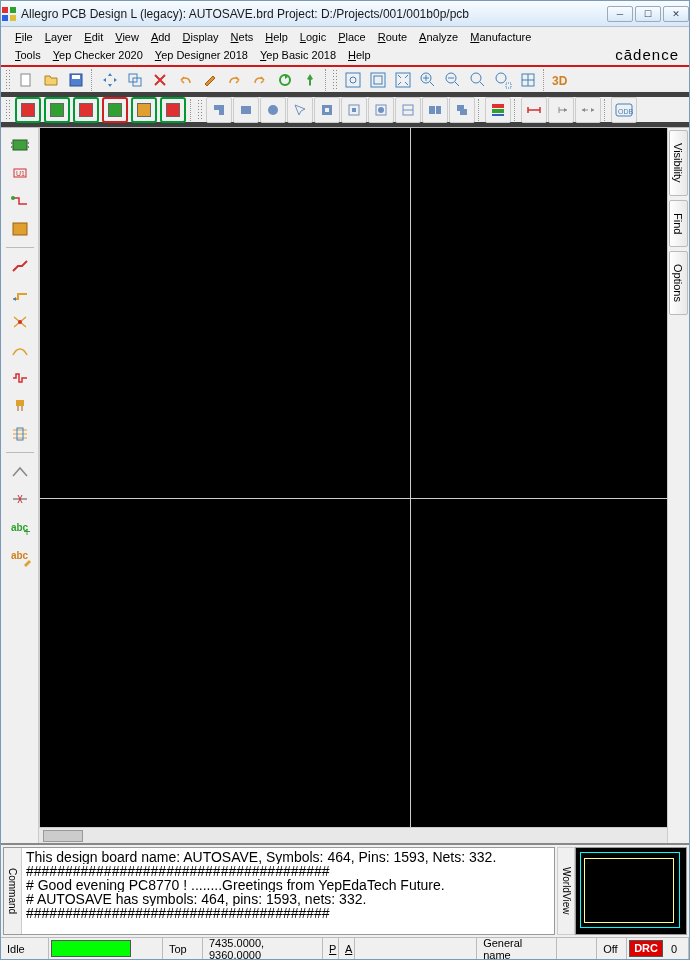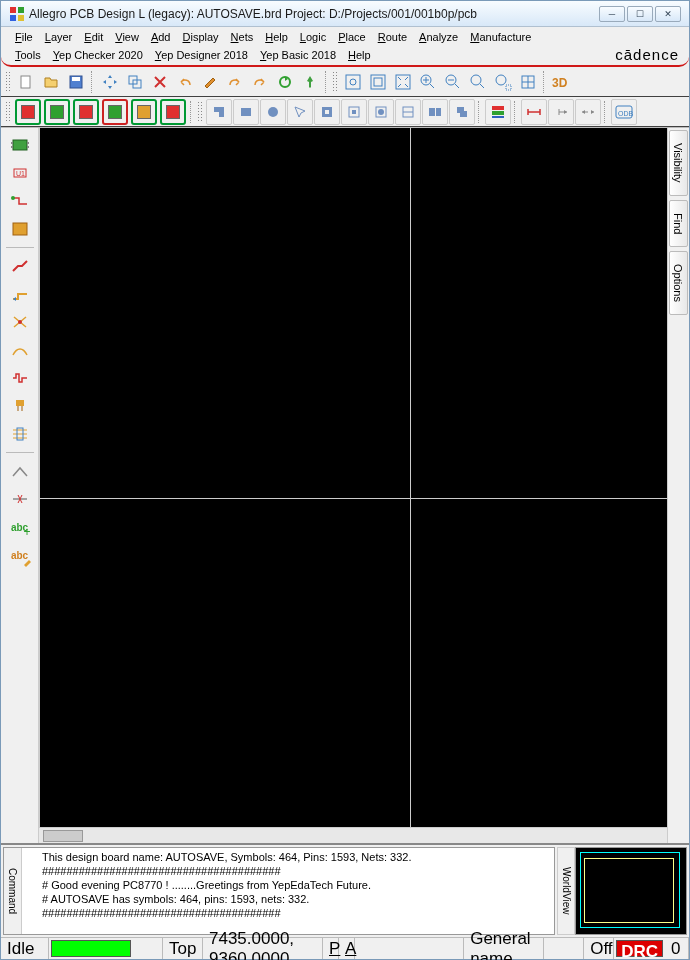--- a/index.html
+++ b/index.html
@@ -1,33 +1,33 @@
 <!DOCTYPE html>
 <html><head>
 <meta charset="utf-8">
 <style>
 * { margin: 0; padding: 0; box-sizing: border-box; }
 body { font-family: -apple-system, "Segoe UI", Tahoma, sans-serif; font-size: 11px; background: #f0f0f0; overflow: hidden; }
 .window { width: 690px; height: 960px; border: 1px solid #7a9ab8; background: #f0f0f0; display: flex; flex-direction: column; }
 
 
-.titlebar { height: 26px; background: linear-gradient(#f8fcff,#d8e8f8); display: flex; align-items: center; padding: 0 8px; border-bottom: 1px solid #b0c0d0; }
+.titlebar { height: 26px; background: linear-gradient(#f8fcff,#d8e8f8); display: flex; align-items: center; padding: 0 0; border-bottom: 1px solid #b0c0d0; }
 .titlebar .icon { width: 16px; height: 16px; margin-right: 4px; }
 .titlebar .title { flex: 1; color: #1a1a1a; font-size: 12px; white-space: nowrap; overflow: hidden; }
 .win-btns { display: flex; gap: 2px; }
 .win-btn { width: 26px; height: 16px; border: 1px solid #9ab; border-radius: 2px; background: linear-gradient(#f8fcff,#d8e8f8); display: flex; align-items: center; justify-content: center; font-size: 9px; color: #345; cursor: pointer; }
 
 
-.menubar { height: 40px; background: #f0f0f0; display: flex; flex-wrap: wrap; align-items: center; padding: 2px 8px; border-bottom: 2px solid #d01818; position: relative; border-radius: 10px; }
+.menubar { height: 40px; background: #f0f0f0; display: flex; flex-wrap: wrap; align-items: center; padding: 2px 8px; border-bottom: 2px solid #d01818; position: relative; }
 .menu-item { padding: 2px 6px; cursor: pointer; color: #000; text-decoration: underline; text-decoration-color: transparent; }
 .menu-item::first-letter { text-decoration: underline; }
 .brand { position: absolute; right: 10px; bottom: 2px; font-size: 15px; letter-spacing: 1px; color: #000; }
 
 
-.toolbar { height: 30px; background: #f0f0f0; display: flex; align-items: center; padding: 2px 4px; border-bottom: 1px solid #404040; gap: 1px; }
+.toolbar { height: 30px; background: #f0f0f0; display: flex; align-items: center; padding: 2px 4px; border-bottom: 5px solid #404040; gap: 1px; }
 .tool-btn { width: 24px; height: 24px; border: 1px solid transparent; border-radius: 2px; display: flex; align-items: center; justify-content: center; cursor: pointer; background: transparent; }
 .sep { width: 4px; height: 22px; border-left: 1px dotted #999; margin: 0 2px; }
 .grip { width: 6px; height: 22px; background-image: radial-gradient(circle, #888 1px, transparent 1px); background-size: 3px 3px; margin-right: 2px; }
 
 
 .layer-btn { width: 26px; height: 26px; border: 2px solid; border-radius: 3px; display: flex; align-items: center; justify-content: center; margin: 0 1px; }
 .layer-btn.green { border-color: #009933; }
 .layer-btn.red { border-color: #cc2222; }
 .layer-btn .inner { width: 14px; height: 14px; border: 1px solid #666; }
 
@@ -48,29 +48,29 @@
 .scroll-h { height: 16px; background: #e8e8e8; border-top: 1px solid #ccc; display:flex; align-items:center; }
 .scroll-h .thumb { width: 40px; height: 12px; background:#ccc; border:1px solid #999; margin-left:4px; }
 
 .right-tabs { width: 22px; background: #f0f0f0; border-left: 1px solid #ccc; display: flex; flex-direction: column; }
 .rtab { writing-mode: vertical-rl; padding: 12px 3px; border: 1px solid #bbb; background: linear-gradient(to right,#fff,#e8e8e8); margin: 2px 1px; font-size: 11px; cursor: pointer; border-radius: 2px; }
 
 
 .bottom-area { display: flex; height: 94px; border-top: 2px solid #888; }
 .console-wrap { flex: 1; display: flex; background: #fff; border: 1px solid #999; margin: 2px; }
 .console-tab { width: 18px; writing-mode: vertical-rl; text-align: center; font-size: 10px; background: #f0f0f0; border-right: 1px solid #ccc; display:flex; align-items:center; justify-content:center; }
-.console-lines { flex: 1; padding: 2px 20px; font-size: 11px; overflow: hidden; line-height: 14px; }
+.console-lines { flex: 1; padding: 2px 4px; font-size: 14px; overflow: hidden; line-height: 14px; }
 .console-lines div { white-space: nowrap; overflow: hidden; text-overflow: clip; }
 .worldview-wrap { width: 130px; display: flex; margin: 2px 2px 2px 0; }
 .wv-tab { width: 18px; writing-mode: vertical-rl; font-size: 10px; background: #f0f0f0; border: 1px solid #ccc; display:flex; align-items:center; justify-content:center; }
 .worldview { flex: 1; background: #000; border: 1px solid #999; position: relative; }
 .wv-rect { position: absolute; border: 1px solid #0ff; }
 
 
-.statusbar { height: 22px; background: #f0f0f0; border-top: 1px solid #bbb; display: flex; align-items: stretch; font-size: 17px; }
+.statusbar { height: 22px; background: #f0f0f0; border-top: 1px solid #bbb; display: flex; align-items: stretch; font-size: 11px; }
 .sb-cell { border-right: 1px solid #bbb; padding: 2px 6px; display: flex; align-items: center; }
 .sb-green { width: 80px; background: #00ff00; border: 1px solid #555; margin: 2px; }
 .sb-drc { background: #d00; color: #fff; border: 1px solid #555; padding: 1px 4px; margin: 2px; font-weight:bold; }
 
 svg { pointer-events: none; }
 </style>
 </head>
 <body>
 
 <div class="window">

